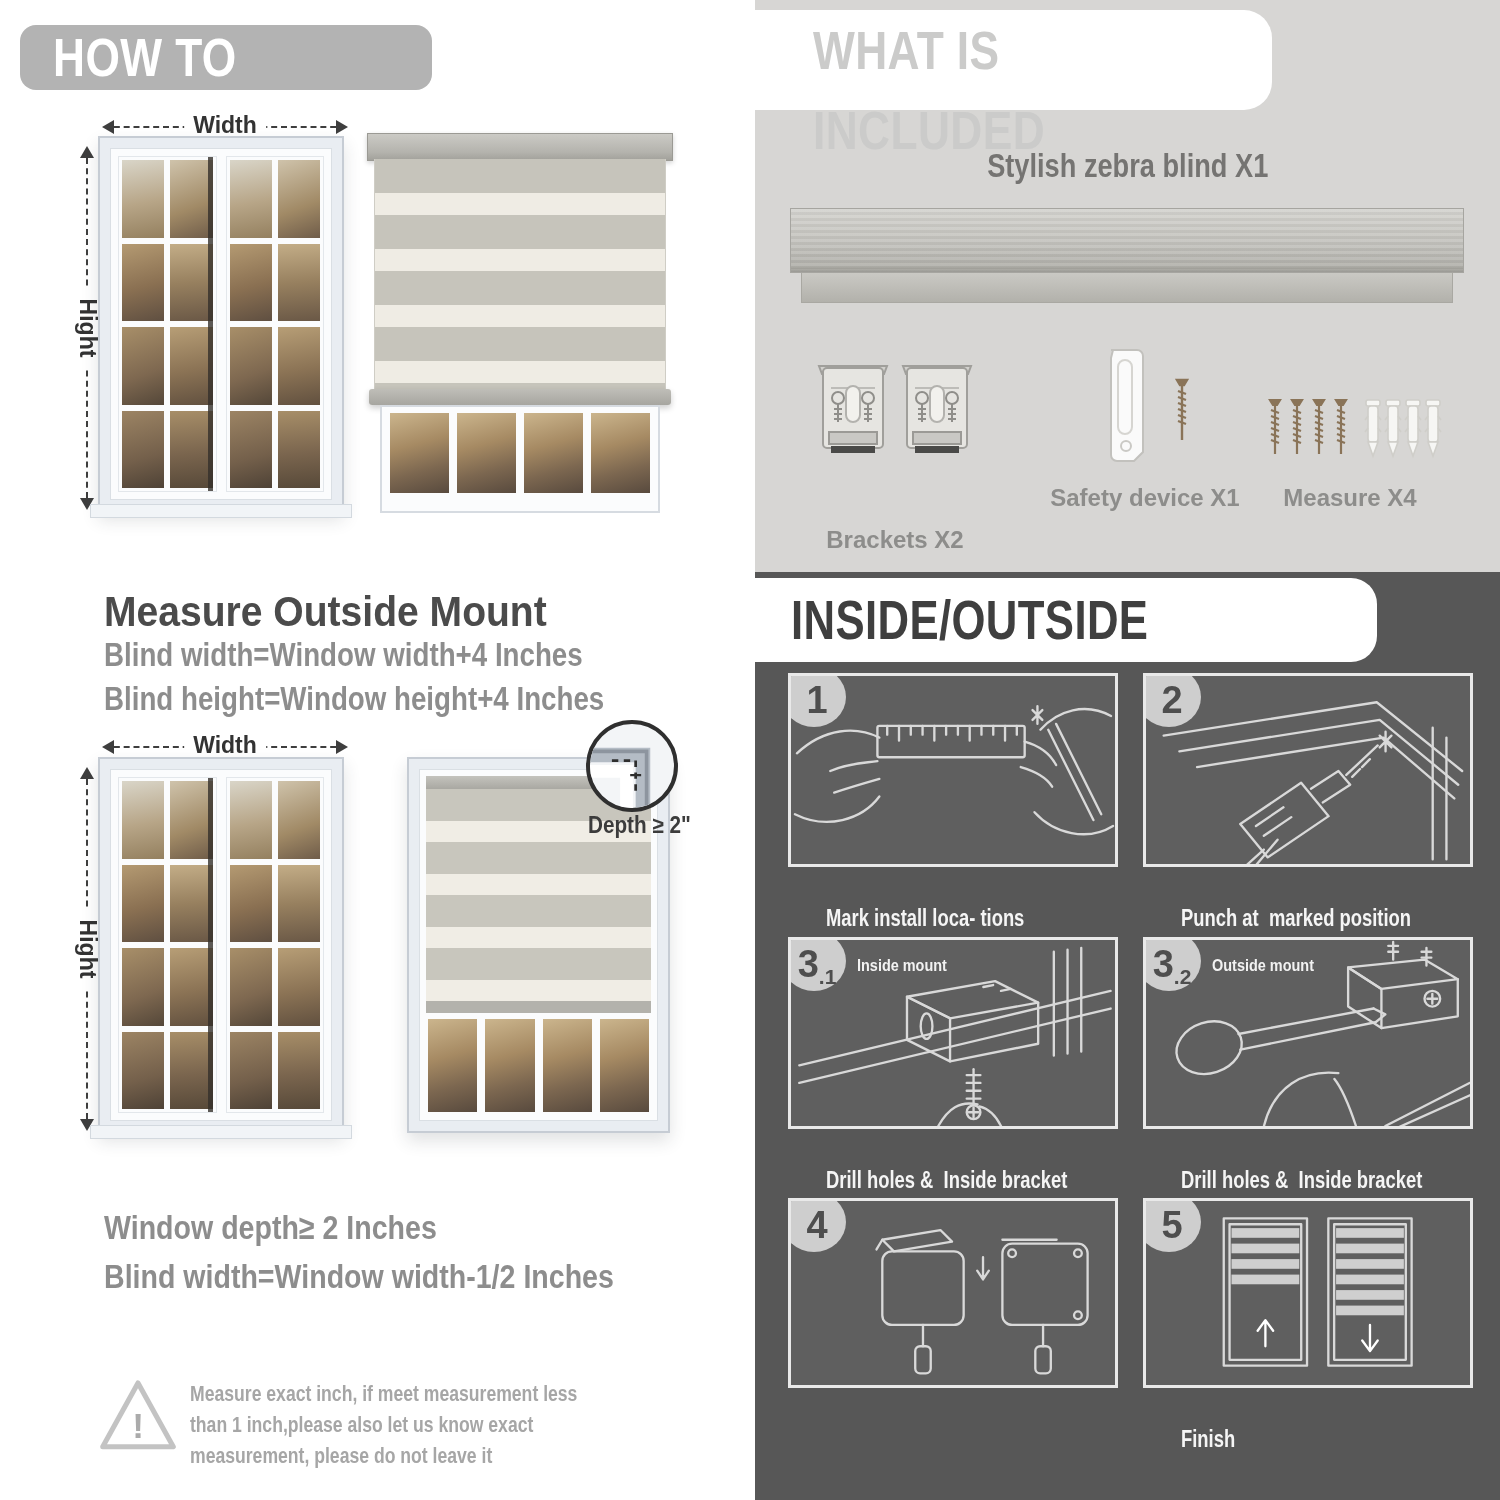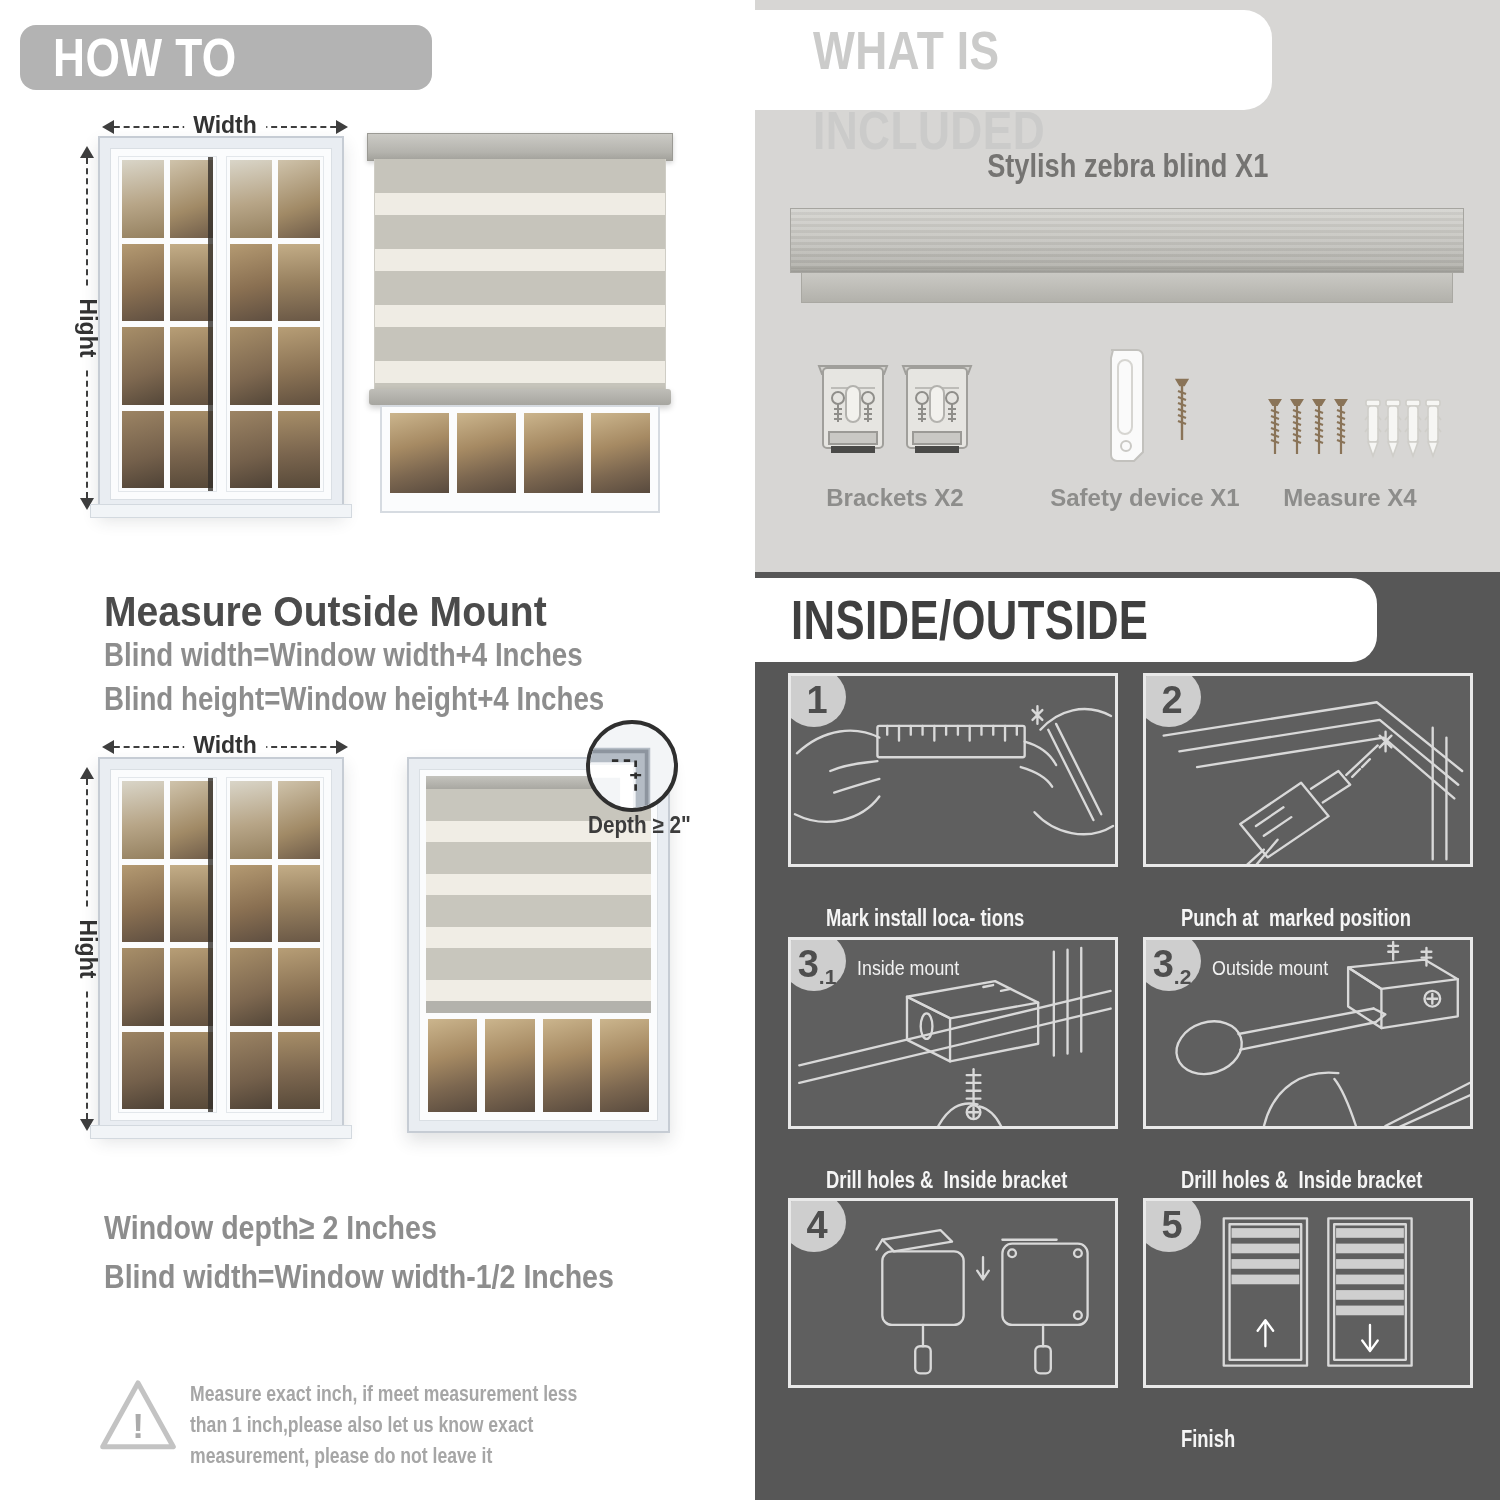--- a/index.html
+++ b/index.html
@@ -103,21 +103,21 @@
   .right-bottom{position:absolute;left:755px;top:572px;width:745px;height:928px;background:#575757;}
   .hdr-mount{position:absolute;left:0;top:6px;width:622px;height:84px;background:#ffffff;
       border-radius:0 26px 26px 0;line-height:84px;padding-left:36px;box-sizing:border-box;}
   .hdr-mount span{font-size:56px;font-weight:bold;color:#3f3f3f;transform:scaleX(.78);letter-spacing:.5px;}
   .panel{position:absolute;width:330px;border:3px solid #e9e9e9;background:#5f5f5f;box-sizing:border-box;overflow:hidden;}
   .panel svg{display:block;width:100%;height:100%;}
   .badge{position:absolute;left:-9px;top:-9px;width:64px;height:60px;border-radius:50%;background:#cecece;
       display:flex;align-items:center;justify-content:center;padding:6px 0 0 6px;box-sizing:border-box;}
   .badge-num{font-size:38px;font-weight:bold;color:#4e4e4e;line-height:1;}
   .badge-sub{font-size:21px;font-weight:bold;color:#4e4e4e;align-self:flex-end;line-height:1.4;}
-  .inner-label{position:absolute;left:66px;top:16px;font-size:21px;font-weight:normal;color:#f2f2f2;white-space:nowrap;}
+  .inner-label{position:absolute;left:66px;top:16px;font-size:17px;font-weight:bold;color:#f2f2f2;white-space:nowrap;}
   .inner-label span{transform:scaleX(.85);}
   .caption{position:absolute;font-size:23px;font-weight:bold;color:#f5f5f5;white-space:pre;}
   .caption span{transform:scaleX(.8);}
 
   .art{stroke:#d9d9d9;stroke-width:2.4;fill:none;stroke-linecap:round;stroke-linejoin:round;}
 </style>
 </head>
 <body>
 
 <div class="canvas">
@@ -292,21 +292,21 @@
                 <path d="M51 42 v18 M47 47 h8 M47 52 h8 M47 57 h8"></path>
             </g>
             <rect x="12" y="70" width="48" height="12" fill="#c9c8c4" stroke="#9b9a96" stroke-width="2"></rect>
             <rect x="14" y="84" width="44" height="7" fill="#4a4a48"></rect>
           </g>
         </defs>
         <use href="#bk" x="0" y="4"></use>
         <use href="#bk" x="84" y="4"></use>
       </svg>
     </div>
-    <div class="inc-label" style="left:30px;width:220px;">
+    <div class="inc-label" style="left:30px;width:220px;margin-top:42px;">
       <span>Brackets X2</span>
     </div>
 
     <div class="inc-item" style="left:330px;top:346px;">
       <svg width="118" height="122" viewBox="0 0 118 122">
         <path d="M26 4 h26 a6 6 0 0 1 6 6 v96 l-9 9 h-17 a6 6 0 0 1 -6 -6 V12 l2 -8 Z" fill="rgba(255,255,255,.88)" stroke="#c2c1bd" stroke-width="2"></path>
         <rect x="33" y="14" width="14" height="74" rx="7" fill="none" stroke="#d6d5d1" stroke-width="2"></rect>
         <circle cx="41" cy="100" r="5" fill="none" stroke="#cac9c5" stroke-width="2"></circle>
         <g stroke="#8a7458" stroke-width="2.4" fill="none">
           <path d="M92 34 h10 l-3 5 h-4 Z" fill="#8a7458"></path>

